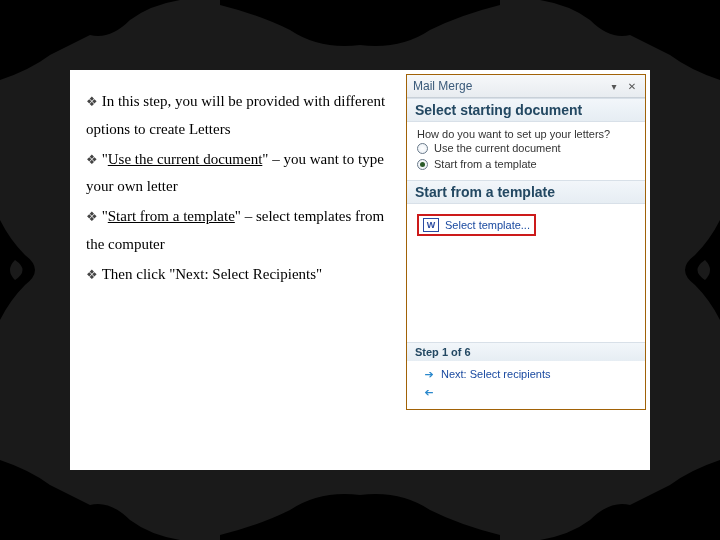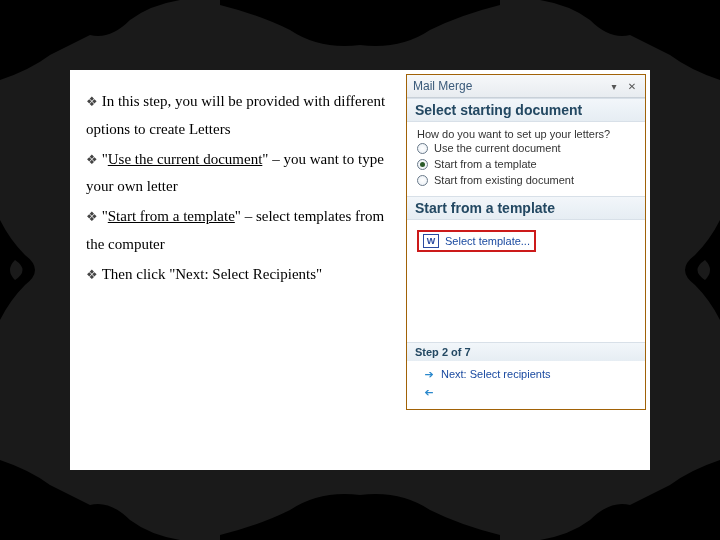--- a/index.html
+++ b/index.html
@@ -226,35 +226,31 @@
     <div class="section-body">
       <div style="">How do you want to set up your letters?</div>
       <div class="radio-row">
         <span class="radio"></span>
         <span>Use the current document</span>
       </div>
       <div class="radio-row">
         <span class="radio checked"></span>
         <span>Start from a template</span>
       </div>
-      <div class="radio-row">
-        <span class="radio"></span>
-        <span>Start from existing document</span>
-      </div>
     </div>
 
     <div class="section-heading">Start from a template</div>
     <div class="section-body">
       <div class="select-template-row">
         <span class="word-icon">W</span>
         <span class="link">Select template...</span>
       </div>
     </div>
 
-    <div class="step-footer">Step 2 of 7</div>
+    <div class="step-footer">Step 1 of 6</div>
     <div class="nav-links">
       <div class="nav-row">
         <span class="arrow">➔</span>
         <span class="link">Next: Select recipients</span>
       </div>
       <div class="nav-row">
         <span class="arrow" style="transform:scaleX(-1)">➔</span>
       </div>
     </div>
   </div>

